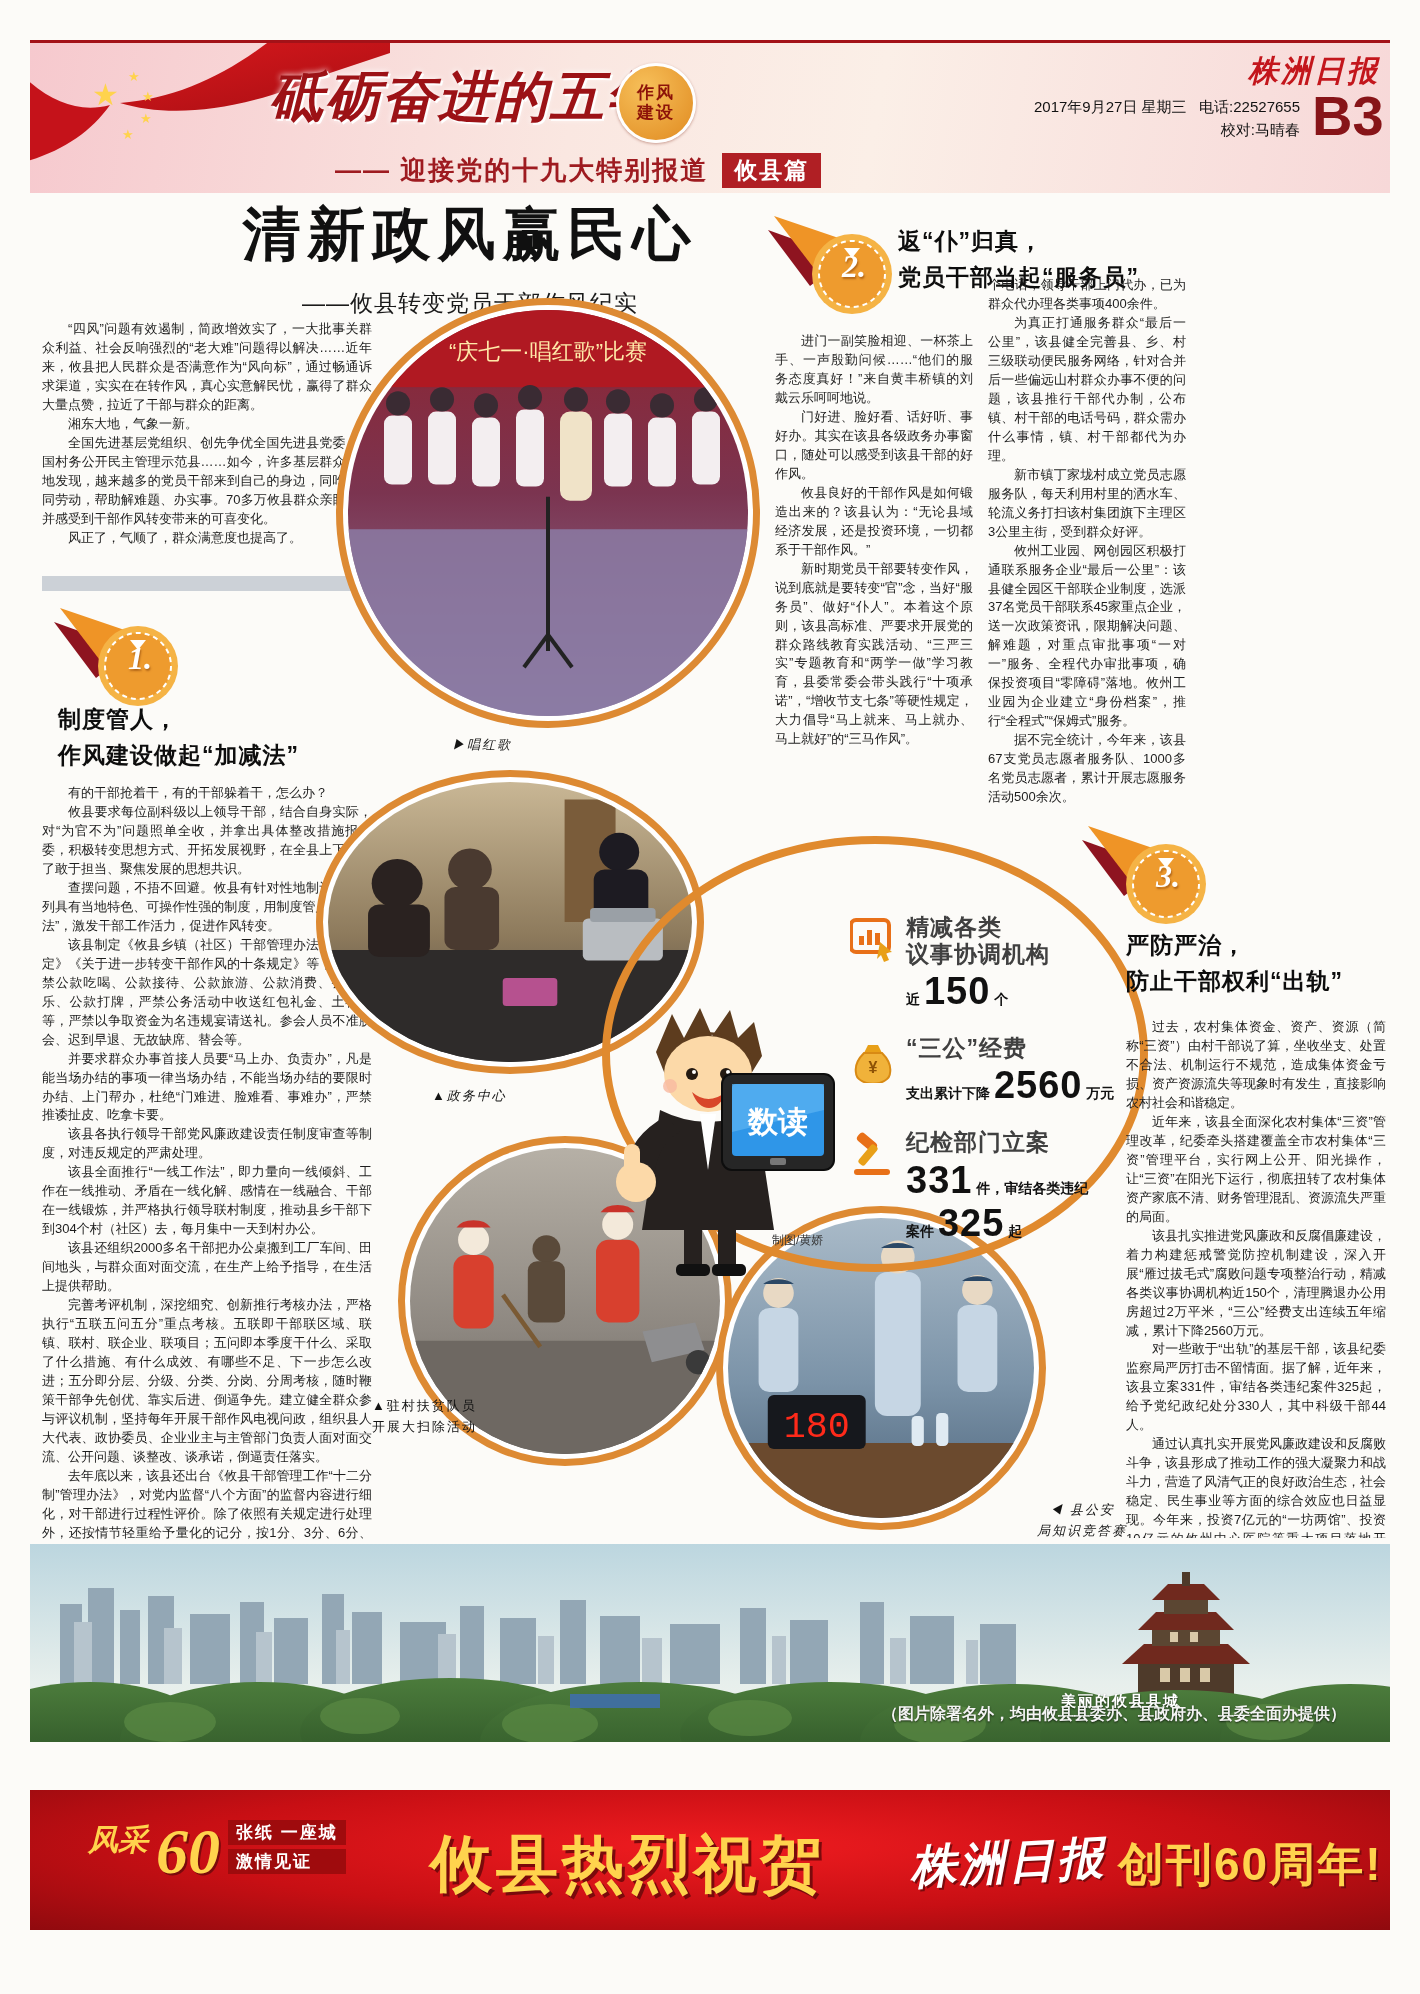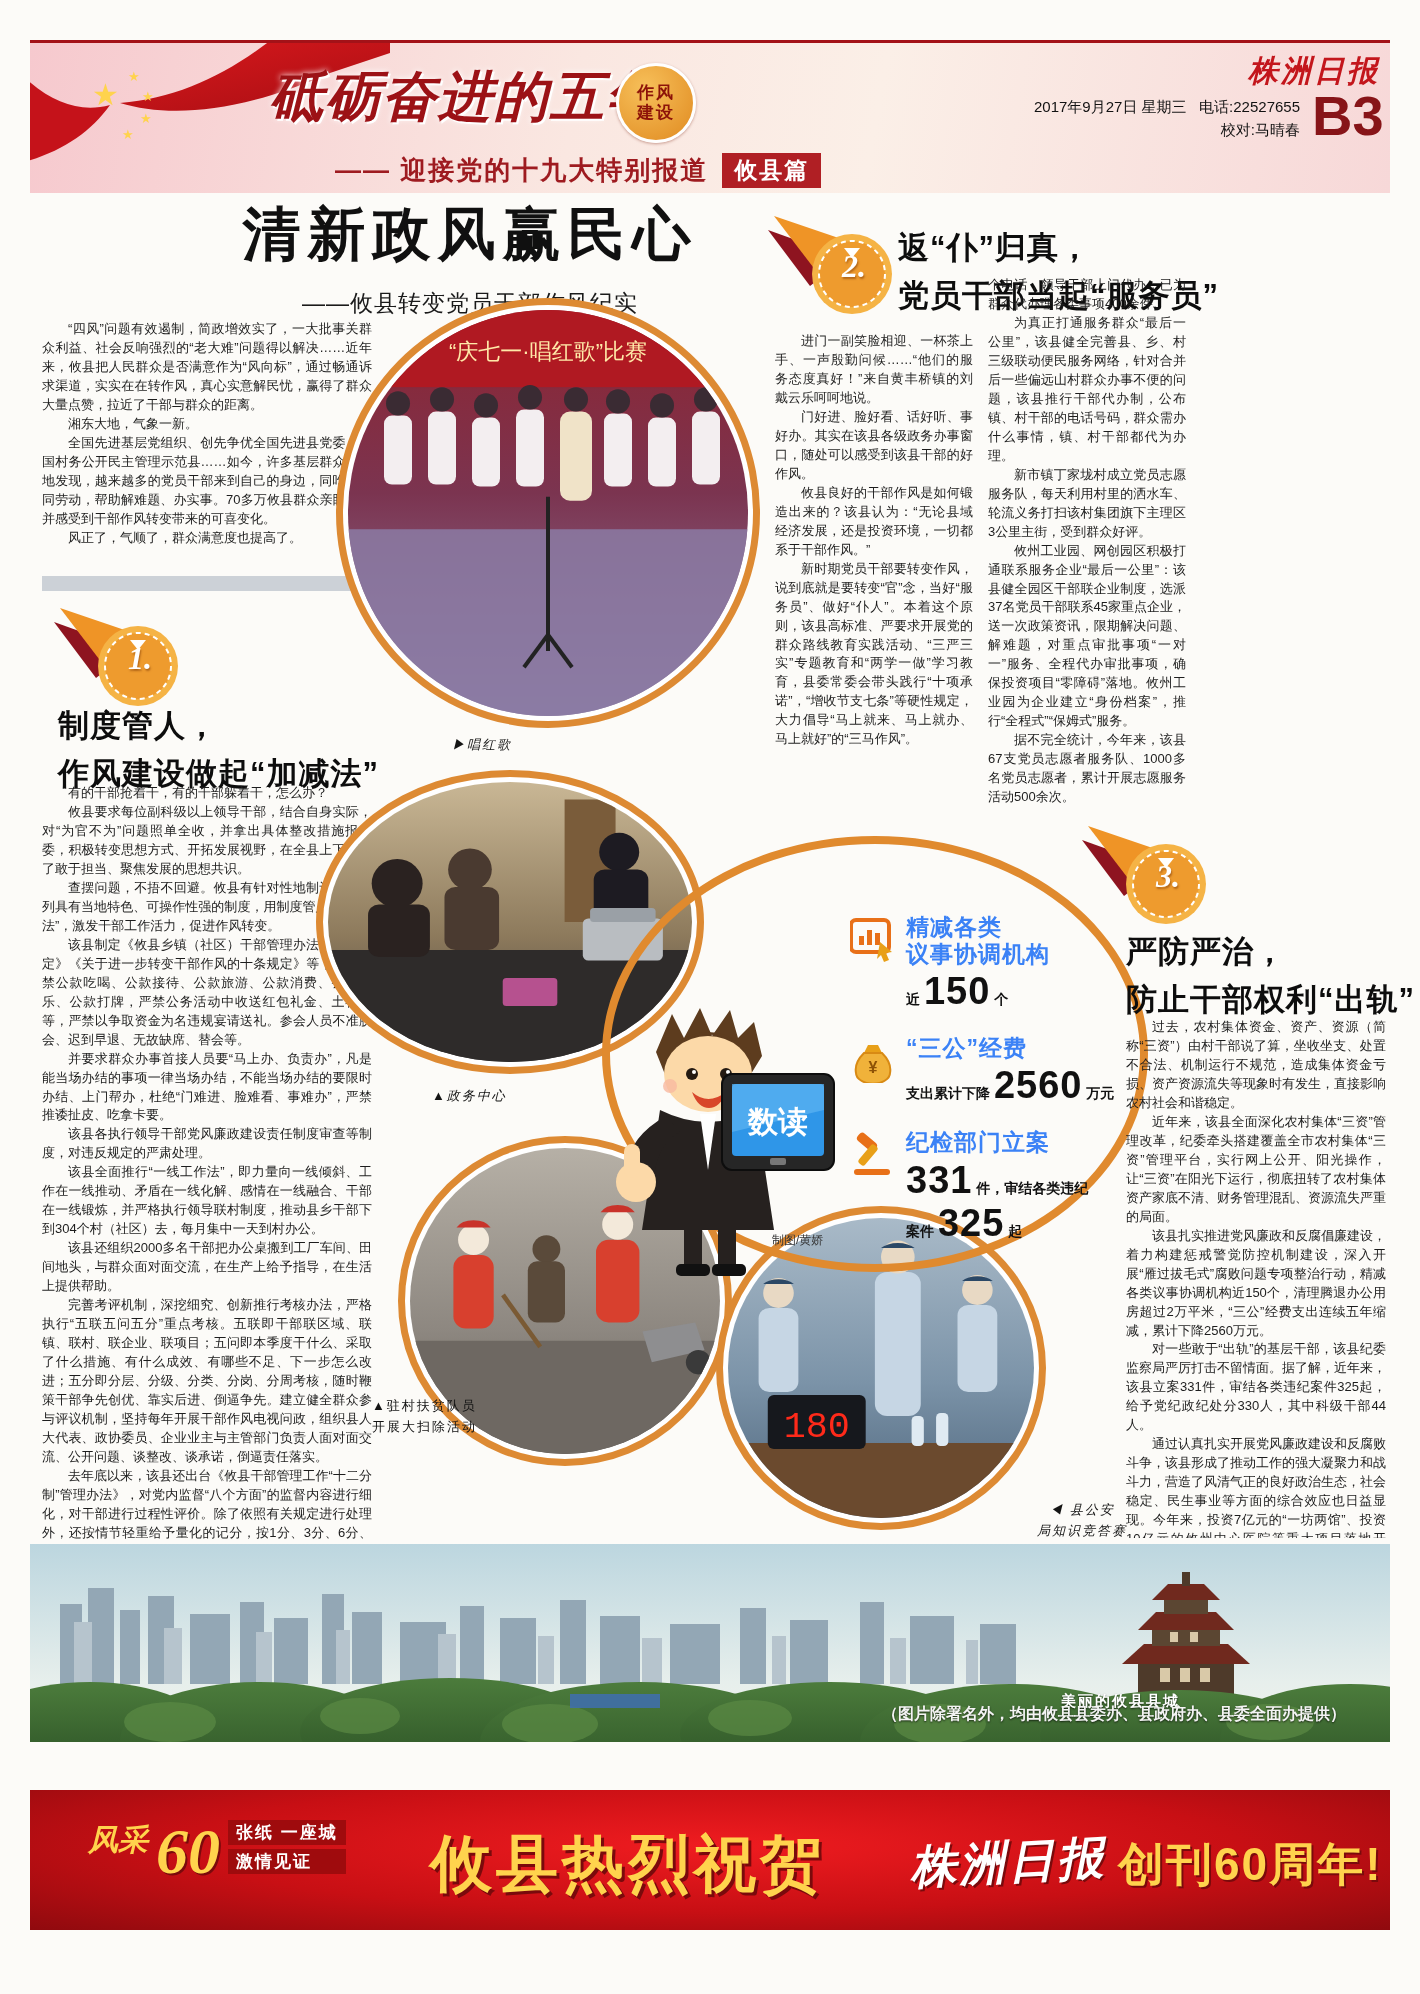--- a/index.html
+++ b/index.html
@@ -40,35 +40,35 @@
   .body-text p { text-indent:2em; }
   .noindent-first p:first-child { text-indent:0; }
 
   .divider-bar { position:absolute; left:42px; top:576px; width:330px; height:15px; background:#ccd1d7; }
 
   
   .flame-badge { position:absolute; width:132px; height:104px; }
   .flame-badge .num { position:absolute; left:66px; top:34px; width:44px; text-align:center;
     font-family:"Liberation Serif", serif; font-style:italic; font-weight:900; font-size:32px; color:#fff;
     text-shadow:1px 2px 2px rgba(120,50,0,.5); }
-  .sec-title { position:absolute; font-size:31px; font-weight:900; color:#0d0d0d; line-height:1.55; letter-spacing:1px; }
+  .sec-title { position:absolute; font-size:23px; font-weight:900; color:#0d0d0d; line-height:1.55; letter-spacing:1px; }
 
   
   .ring { position:absolute; border:7px solid #dd8a33; background:#fff; padding:5px; border-radius:50%; }
   .ring .ph { width:100%; height:100%; border-radius:50%; overflow:hidden; }
   .ring svg { display:block; width:100%; height:100%; }
   .photo-cap { position:absolute; font-size:13px; color:#141414; font-style:italic; letter-spacing:2px; line-height:1.6; }
 
   
   .big-circle { position:absolute; left:602px; top:836px; width:546px; height:436px;
     border:8px solid #e08a2e; border-radius:50%; }
   .stats { position:absolute; left:850px; top:914px; width:296px; }
   .stat-row { position:relative; padding-left:56px; margin-bottom:22px; }
   .stat-icon { position:absolute; left:0; top:2px; width:46px; height:46px; }
-  .stat-title { font-size:23px; font-weight:900; color:#3b82f6; line-height:1.18; letter-spacing:1px; }
+  .stat-title { font-size:23px; font-weight:900; color:#404040; line-height:1.18; letter-spacing:1px; }
   .stat-val { margin-top:2px; font-size:14px; color:#111; font-weight:bold; }
   .stat-val b { font-size:38px; font-weight:900; letter-spacing:1px; }
   .credit { position:absolute; left:772px; top:1232px; font-size:12px; color:#333; }
 
   
   .city { position:absolute; left:30px; top:1544px; width:1360px; height:198px; overflow:hidden; }
   .city svg { display:block; width:100%; height:100%; }
   .city-cap { position:absolute; right:210px; top:148px; font-size:15px; font-weight:bold; color:#fff;
     letter-spacing:2px; text-shadow:0 1px 2px rgba(0,0,0,.7); }
   .city-credit { position:absolute; right:44px; top:160px; font-size:16px; color:#f4f4f4;

